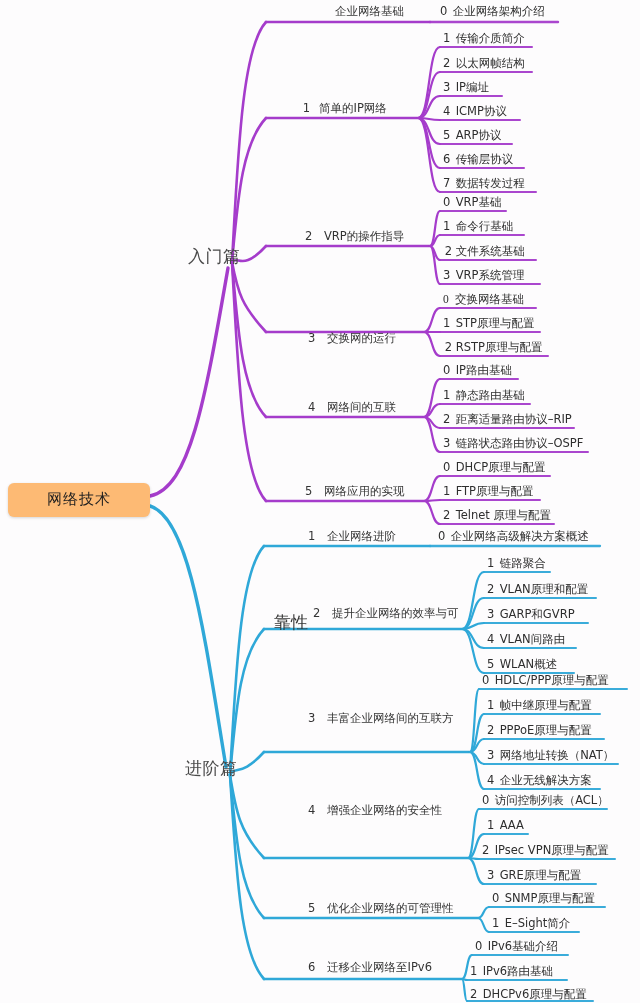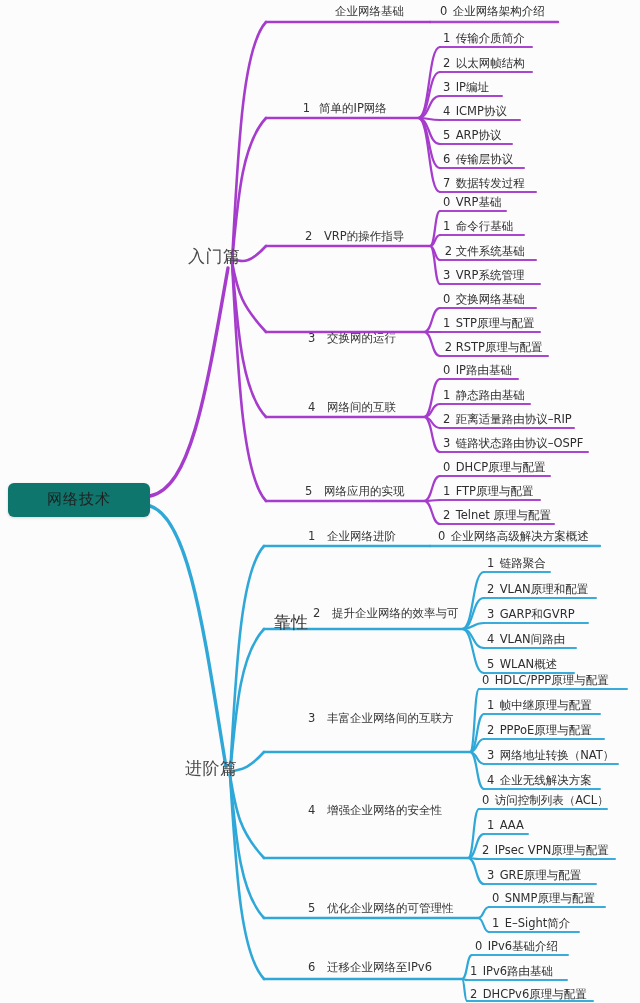--- a/index.html
+++ b/index.html
@@ -26,21 +26,21 @@
     white-space: nowrap;
     color: #2b2b2b;
     line-height: 1.15;
   }
   
   .root {
     left: 8px;
     top: 483px;
     width: 142px;
     height: 34px;
-    background: #0f766e;
+    background: #fdba74;
     border-radius: 6px;
     box-shadow: 0 1px 3px rgba(0,0,0,0.16);
     display: flex;
     align-items: center;
     justify-content: center;
     font-size: 15px;
     letter-spacing: 1px;
     color: #1f1f1f;
   }
   
@@ -280,21 +280,21 @@
   <div class="node leaf" style="left:443px; top:220px;">
     <span class="num">1</span> <span>命令行基础</span>
   </div>
   <div class="node leaf" style="left:443px; top:245px;text-align:right;">
     <span class="num">2</span> <span>文件系统基础</span>
   </div>
   <div class="node leaf" style="left:443px; top:269px;">
     <span class="num">3</span> <span>VRP系统管理</span>
   </div>
 
-  <div class="node leaf" style="left:443px; top:293px;">
+  <div class="node leaf" style="left:443px; top:293px;font-family:Liberation Serif, serif;">
     <span class="num">0</span> <span>交换网络基础</span>
   </div>
   <div class="node leaf" style="left:443px; top:317px;">
     <span class="num">1</span> <span>STP原理与配置</span>
   </div>
   <div class="node leaf" style="left:443px; top:341px;text-align:right;">
     <span class="num">2</span> <span>RSTP原理与配置</span>
   </div>
 
   <div class="node leaf" style="left:443px; top:364px;">

